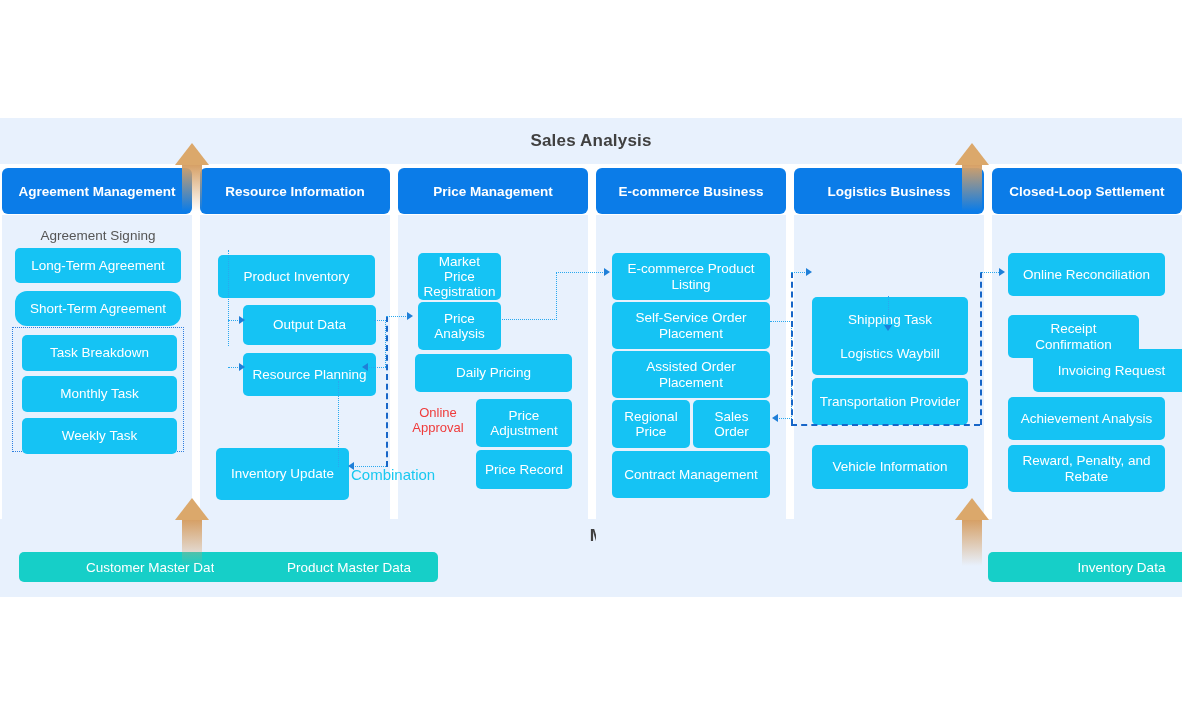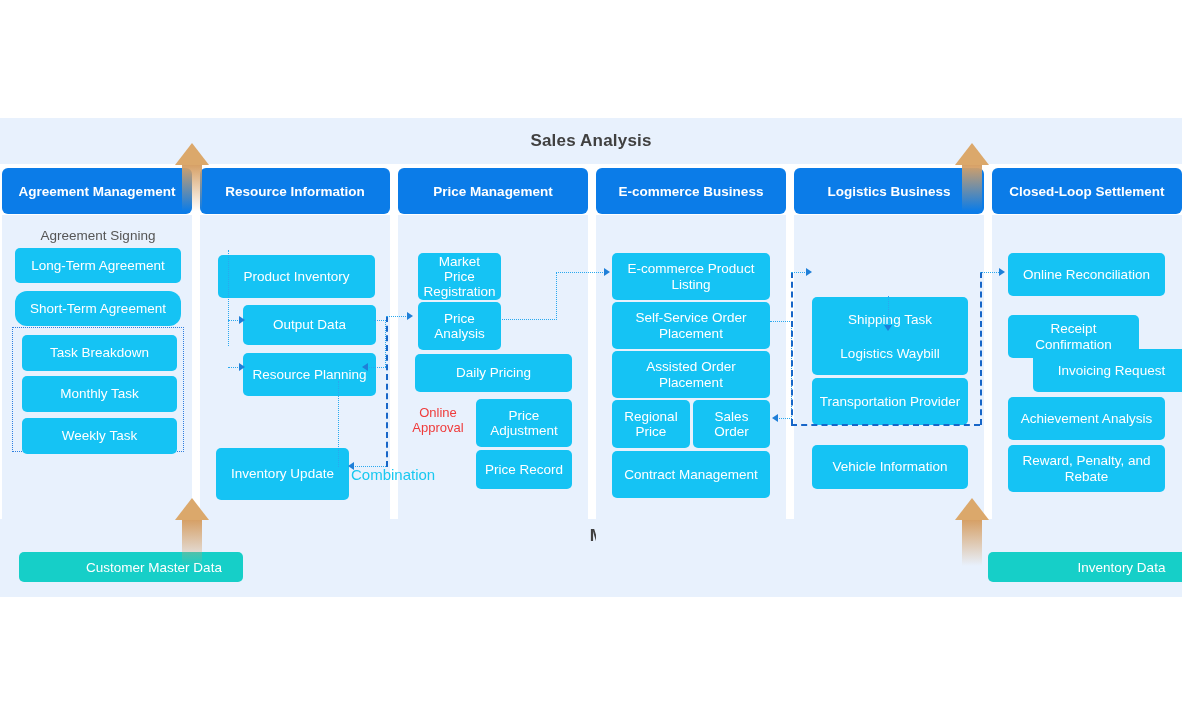--- a/index.html
+++ b/index.html
@@ -55,20 +55,21 @@
 <div id="canvas">
 
   <div class="banner" id="sales-banner">
     <span class="banner-title">Sales Analysis</span>
   </div>
 
   <div class="banner" id="master-banner">
     <span class="banner-title">Master Data Management</span>
     <div class="md-row" id="md-row">
         <div class="md-chip" style="left: 19px; width: 178px;">Customer Master Data</div>
+        <div class="md-chip" style="left: 214px; width: 178px;">Product Master Data</div>
         <div class="md-chip" style="left: 988px; width: 175px;">Inventory Data</div>
       </div>
   </div>
 
   <div id="cols">
       <div class="col" style="left: 2px;">
         <div class="col-body"></div>
         <div class="col-head">Agreement Management</div>
         <div class="grp" style="left: 10px; top: 159px; width: 172px; height: 125px;"></div>
         <div class="plain" style="left: 10px; top: 57px; width: 172px; height: 20px; text-align: right;">Agreement Signing</div>

